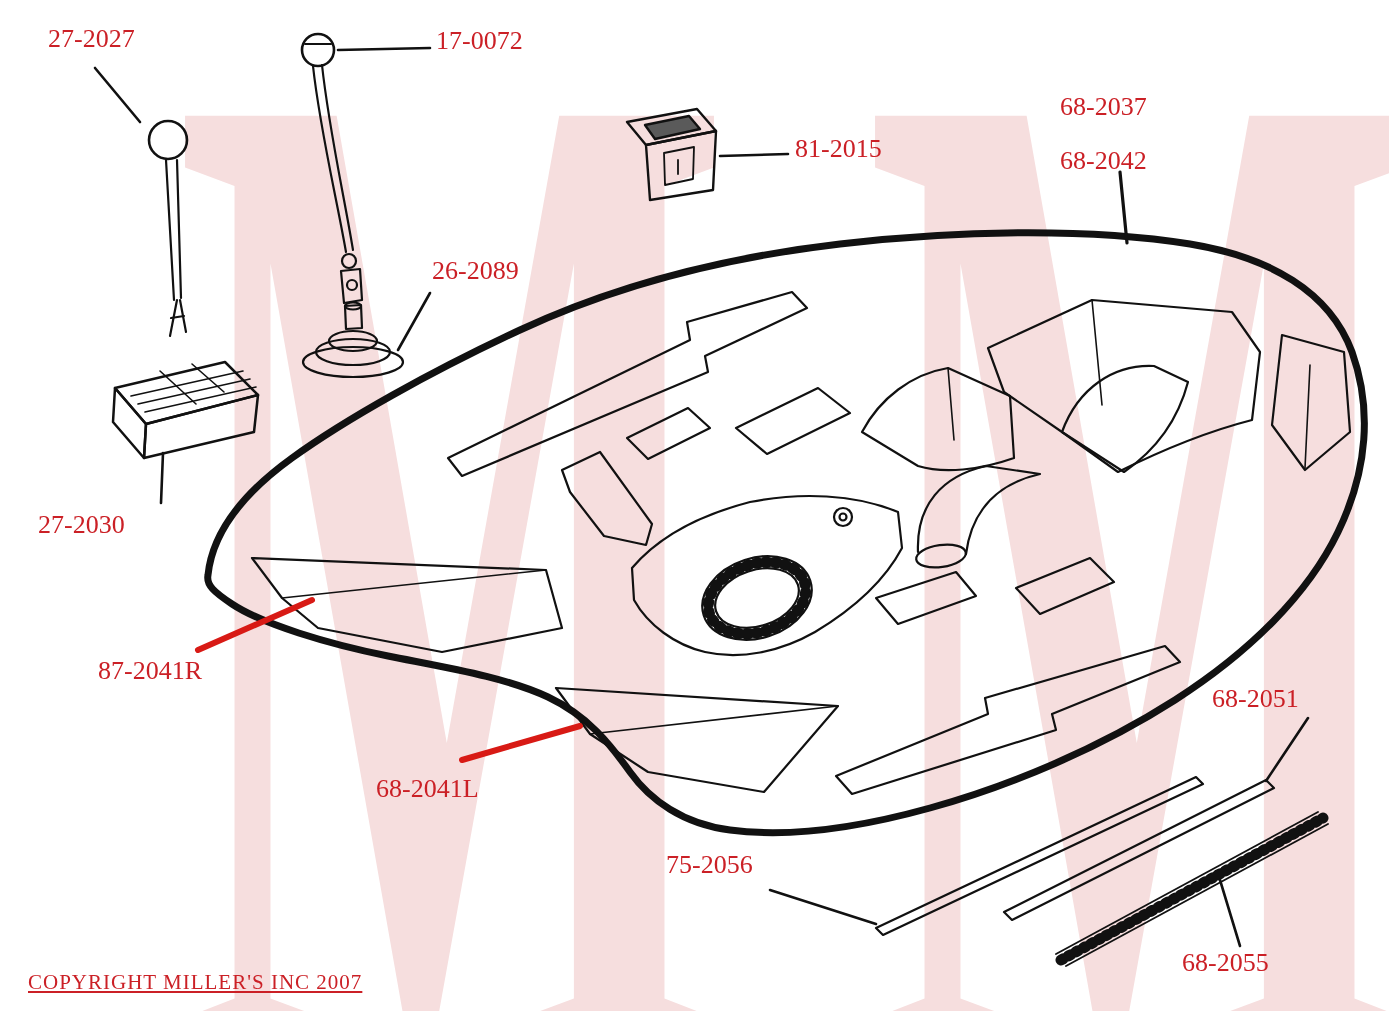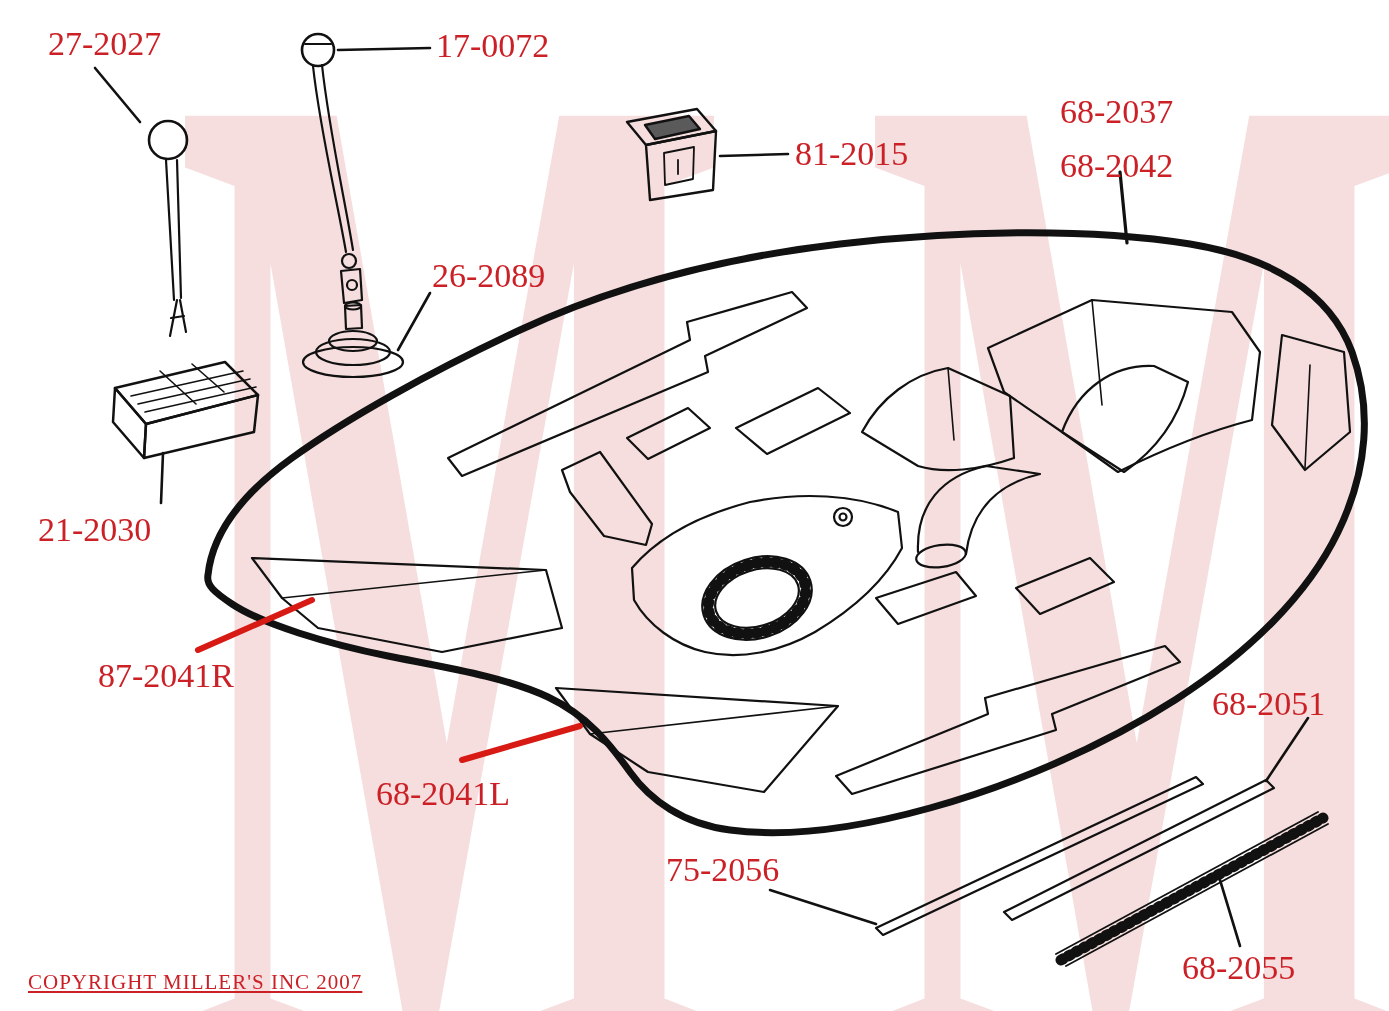--- a/index.html
+++ b/index.html
@@ -21,21 +21,21 @@
     transform:scaleY(2.35) scaleX(0.95);
     transform-origin:top left;
     user-select:none;
     pointer-events:none;
   }
   .wm-left{left:175px;}
   .wm-right{left:865px;}
   svg.art{position:absolute;left:0;top:0;}
   .part-label{
     position:absolute;
-    font-size:34px;
+    font-size:26px;
     color:var(--label_red,#cb2026);
     white-space:nowrap;
     line-height:1.15;
   }
   .copyright{
     position:absolute;
     left:28px;top:970px;
     font-size:21px;
     letter-spacing:1px;
     color:var(--label_red,#cb2026);
@@ -176,21 +176,21 @@
     <path d="M198 650 L312 600" stroke="#d81a15" stroke-width="6"></path>
     <path d="M462 760 L580 726" stroke="#d81a15" stroke-width="6"></path>
   </svg>
 
   <div class="part-label" style="left:48px;top:24px">27-2027</div>
   <div class="part-label" style="left:436px;top:26px">17-0072</div>
   <div class="part-label" style="left:795px;top:134px">81-2015</div>
   <div class="part-label" style="left:1060px;top:92px">68-2037</div>
   <div class="part-label" style="left:1060px;top:146px">68-2042</div>
   <div class="part-label" style="left:432px;top:256px">26-2089</div>
-  <div class="part-label" style="left:38px;top:510px">21-2030</div>
+  <div class="part-label" style="left:38px;top:510px">27-2030</div>
   <div class="part-label" style="left:98px;top:656px">87-2041R</div>
   <div class="part-label" style="left:376px;top:774px">68-2041L</div>
   <div class="part-label" style="left:1212px;top:684px">68-2051</div>
   <div class="part-label" style="left:666px;top:850px">75-2056</div>
   <div class="part-label" style="left:1182px;top:948px">68-2055</div>
 
   <div class="copyright">COPYRIGHT MILLER'S INC 2007</div>
 </div>
 
 </body></html>

